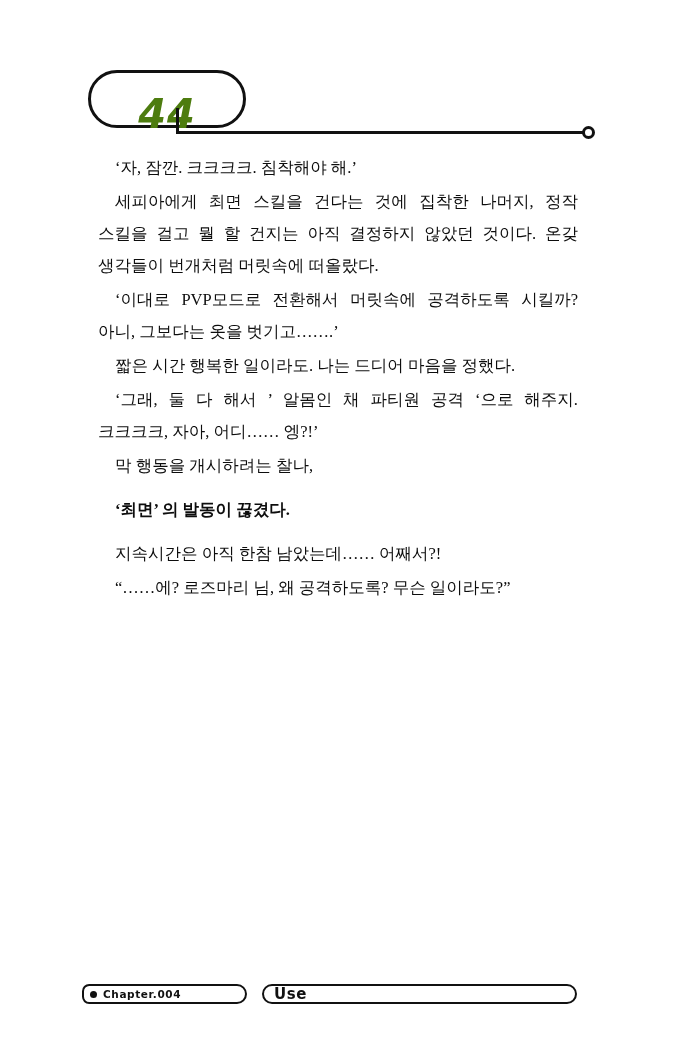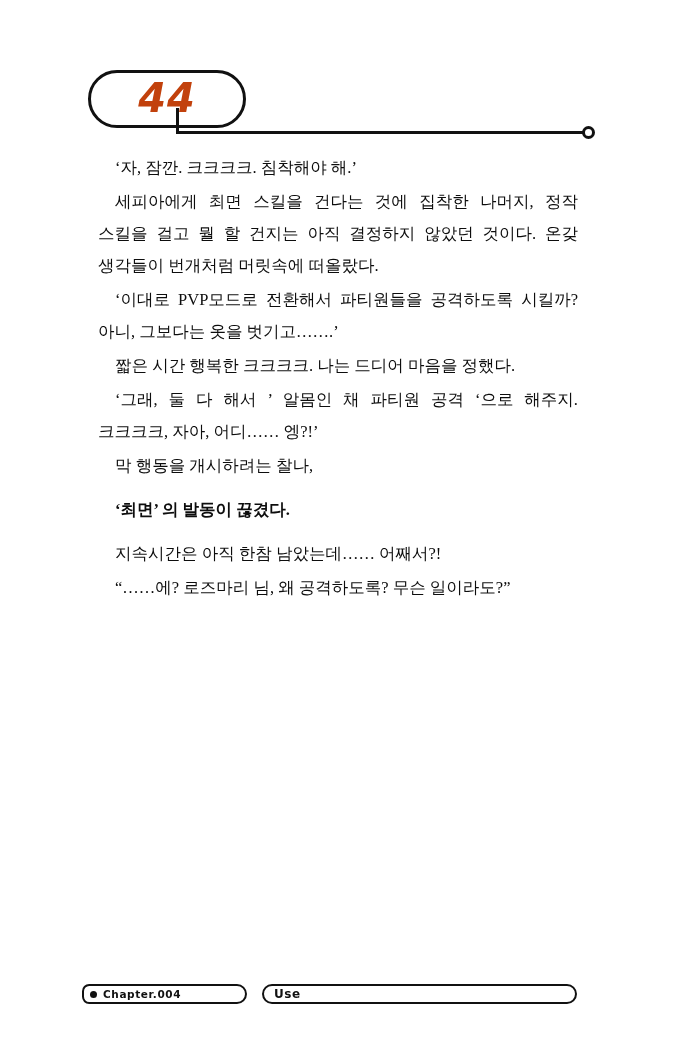--- a/index.html
+++ b/index.html
@@ -38,31 +38,31 @@
     height: 58px;
     border: 3.5px solid #111;
     border-radius: 29px;
     background: #fff;
     box-sizing: border-box;
   }
 
   .chapter-number {
     position: absolute;
     left: 88px;
-    top: 0;
+    top: 16px;
     width: 158px;
     height: 58px;
     line-height: 56px;
     text-align: center;
     font-family: "DejaVu Sans", sans-serif;
     font-style: italic;
     font-weight: bold;
     font-size: 40px;
     letter-spacing: 1px;
-    color: #c2410c;
+    color: #4d7c0f;
   }
 
   .head-rule {
     position: absolute;
     left: 176px;
     top: 61px;
     width: 412px;
     height: 3px;
     background: #111;
   }
@@ -166,43 +166,43 @@
     background: #fff;
     box-sizing: border-box;
     display: flex;
     align-items: center;
     padding: 0 10px;
   }
 
   .footer-note-label {
     font-family: "DejaVu Sans", sans-serif;
     font-weight: bold;
-    font-size: 12px;
+    font-size: 15px;
     letter-spacing: 0.6px;
     color: #111;
   }
 </style>
 </head>
 <body>
 
 <div class="page">
 
   <div class="chapter-head">
     <div class="chapter-badge"></div>
     <div class="chapter-number">44</div>
     <div class="head-rule-stem"></div>
     <div class="head-rule"></div>
     <div class="head-dot"></div>
   </div>
 
   <div class="body-text">
       <p class="para indent">‘자, 잠깐. 크크크크. 침착해야 해.’</p>
       <p class="para indent">세피아에게 최면 스킬을 건다는 것에 집착한 나머지, 정작 스킬을 걸고 뭘 할 건지는 아직 결정하지 않았던 것이다. 온갖 생각들이 번개처럼 머릿속에 떠올랐다.</p>
-      <p class="para indent">‘이대로 PVP모드로 전환해서 파티원들을 공격하도록 시킬까? 아니, 그보다는 옷을 벗기고…….’</p>
-      <p class="para indent">짧은 시간 행복한 크크크크. 나는 드디어 마음을 정했다.</p>
+      <p class="para indent">‘이대로 PVP모드로 전환해서 머릿속에 공격하도록 시킬까? 아니, 그보다는 옷을 벗기고…….’</p>
+      <p class="para indent">짧은 시간 행복한 일이라도. 나는 드디어 마음을 정했다.</p>
       <p class="para indent">‘그래, 둘 다 해서 ’ 알몸인 채 파티원 공격 ‘으로 해주지. 크크크크, 자아, 어디…… 엥?!’</p>
       <p class="para indent">막 행동을 개시하려는 찰나,</p>
       <p class="para indent bold spaced-before">‘최면’ 의 발동이 끊겼다.</p>
       <p class="para indent spaced-before">지속시간은 아직 한참 남았는데…… 어째서?!</p>
       <p class="para indent">“……에? 로즈마리 님, 왜 공격하도록? 무슨 일이라도?”</p>
     </div>
 
   <div class="footer">
     <div class="footer-chapter">
       <span class="footer-dot"></span>

